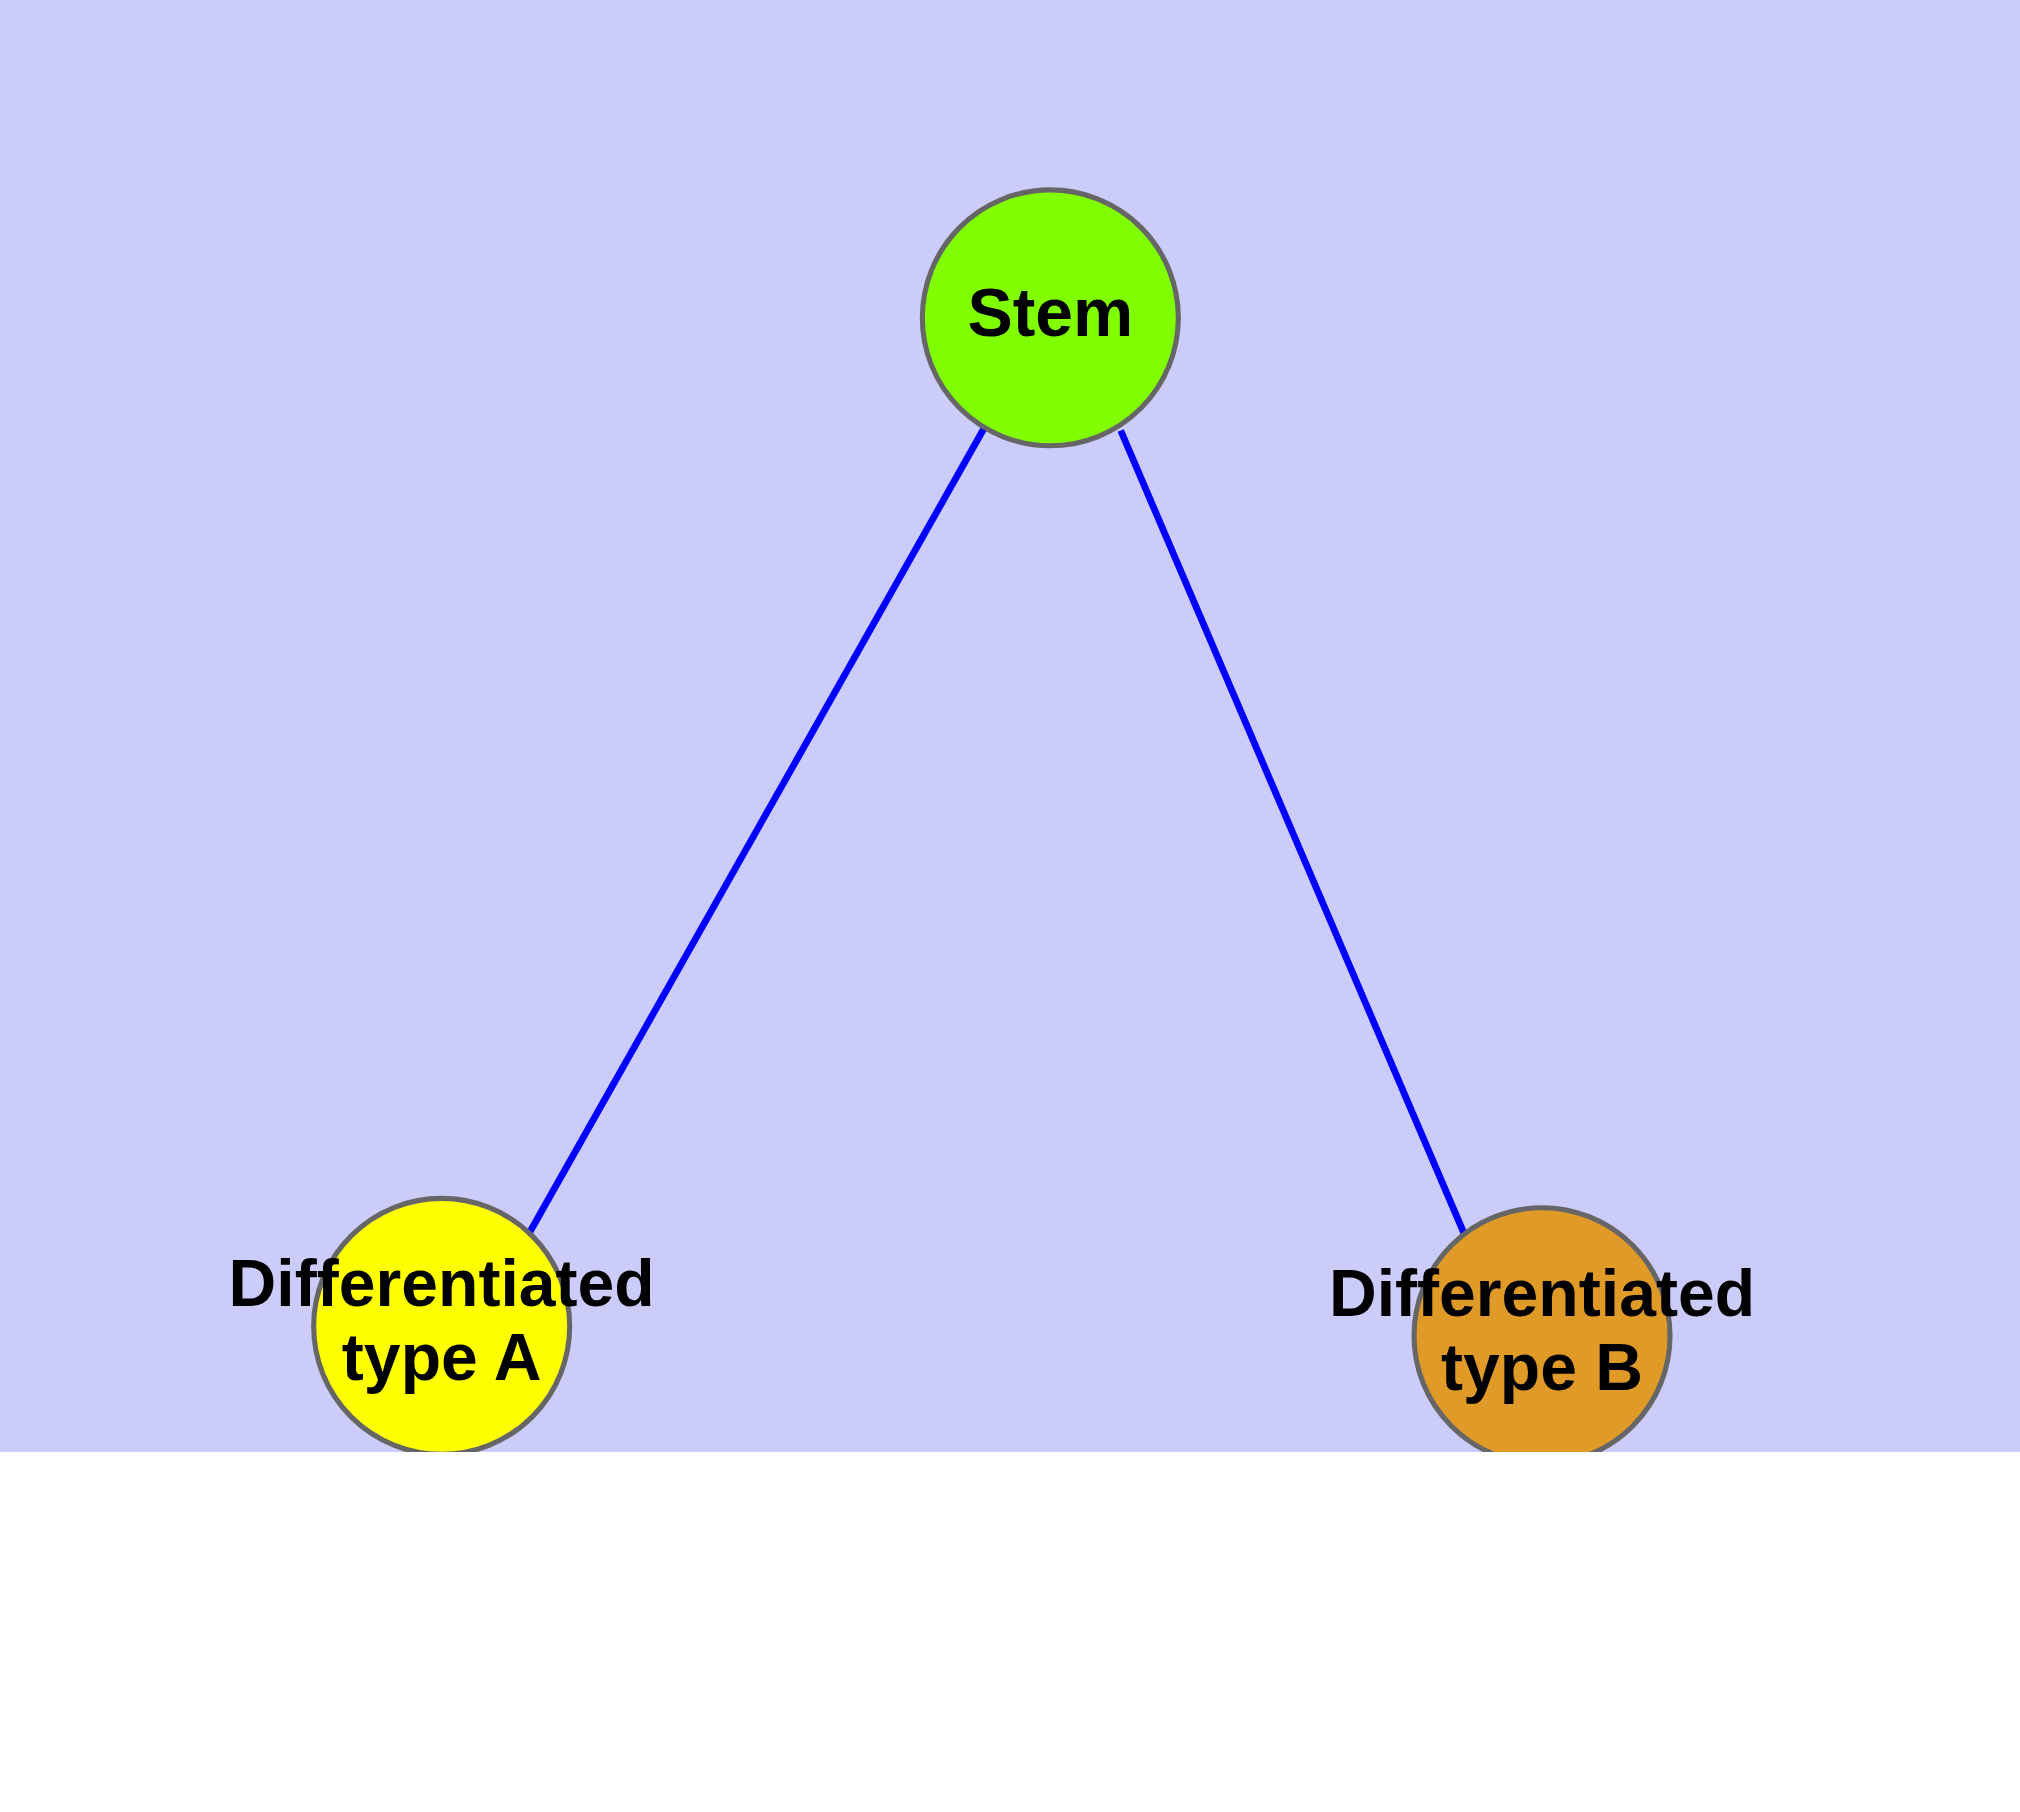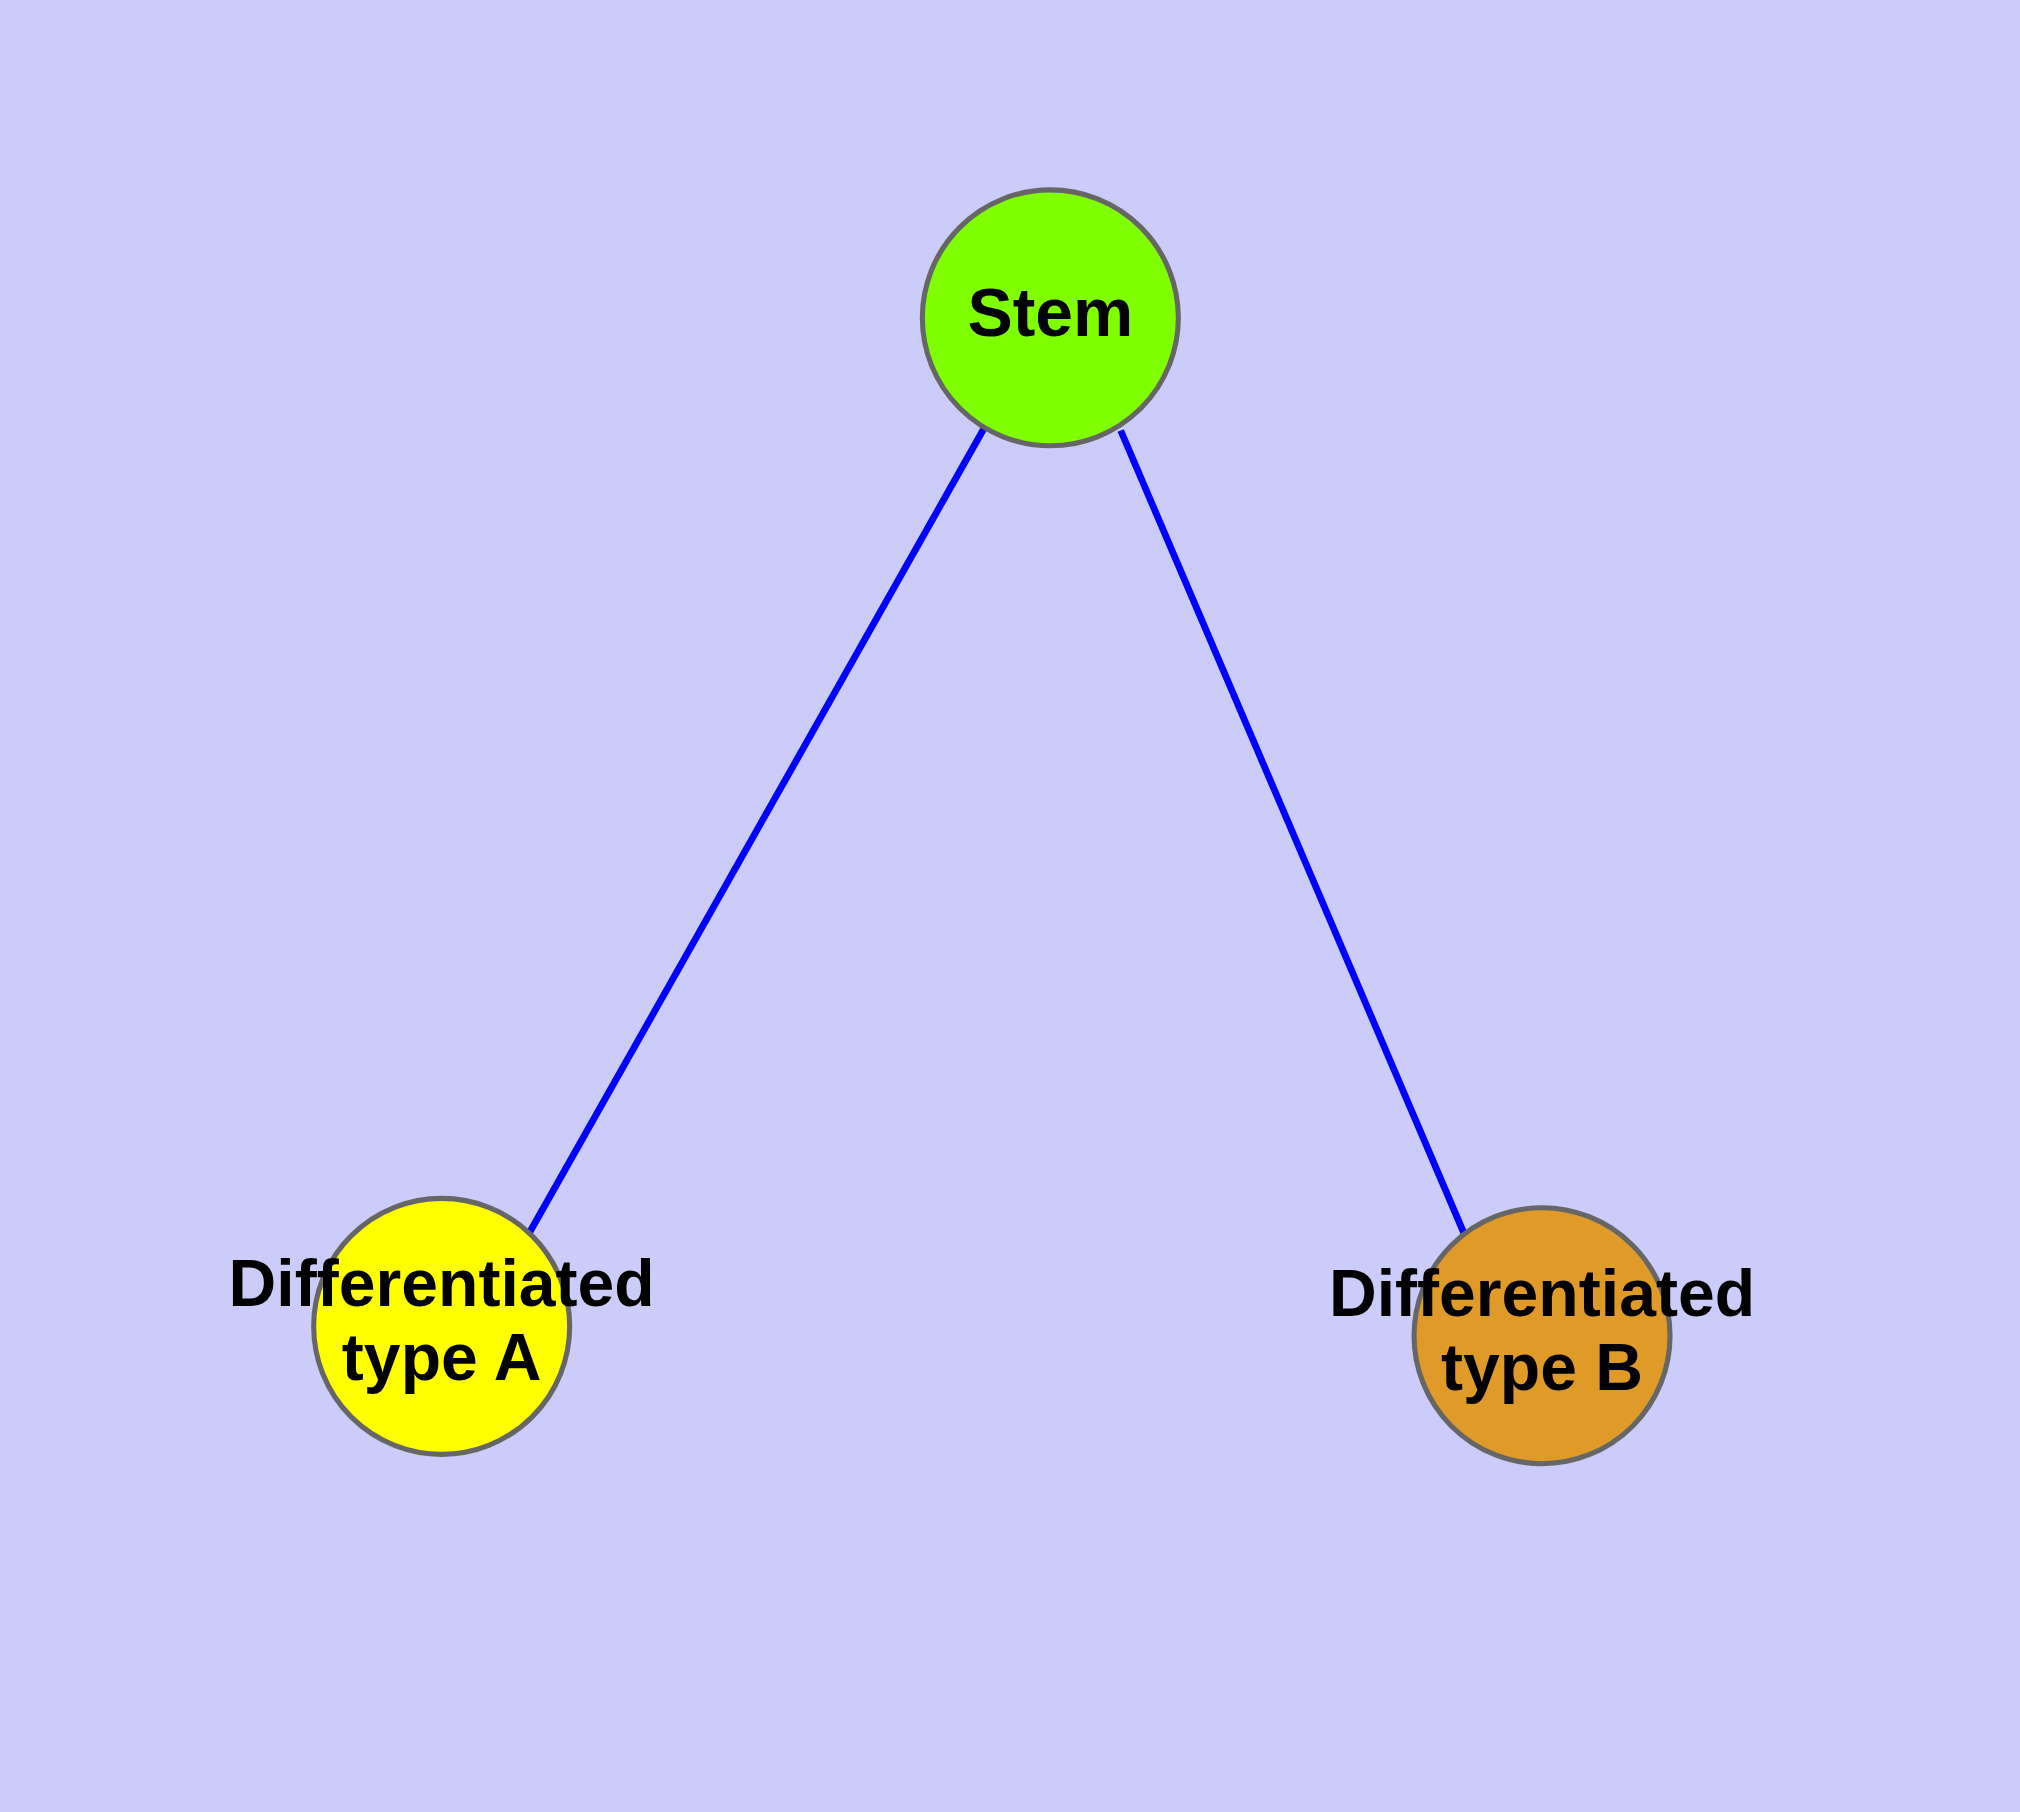--- a/index.html
+++ b/index.html
@@ -29,21 +29,21 @@
     font-family: "Liberation Sans", sans-serif;
     font-weight: bold;
     fill: #000000;
     text-anchor: middle;
     dominant-baseline: middle;
   }
 </style>
 </head>
 <body>
 
-<div id="canvas" style="width: 2021px; height: 1812px; background: #fca5a5; text-align: right;">
+<div id="canvas" style="width: 2021px; height: 1452px; background: #fca5a5; text-align: right;">
   <svg id="graph-svg" viewBox="0 0 2384 2138" preserveAspectRatio="none" xmlns="http://www.w3.org/2000/svg" style="width: 2021px; height: 1812px;">
 
     <rect id="bg-rect" x="0" y="0" width="2384" height="2138" fill="#ccccfa"></rect>
 
     <g id="edge-layer">
         <line x1="1161" y1="505" x2="622" y2="1459" stroke="#0000ff" stroke-width="8" stroke-linecap="butt"></line>
         <line x1="1322" y1="508" x2="1732" y2="1467" stroke="#0000ff" stroke-width="8" stroke-linecap="butt"></line>
       </g>
     <g id="node-layer">
         <circle cx="1239" cy="375" r="151" fill="#80ff00" stroke="#666666" stroke-width="6"></circle>

